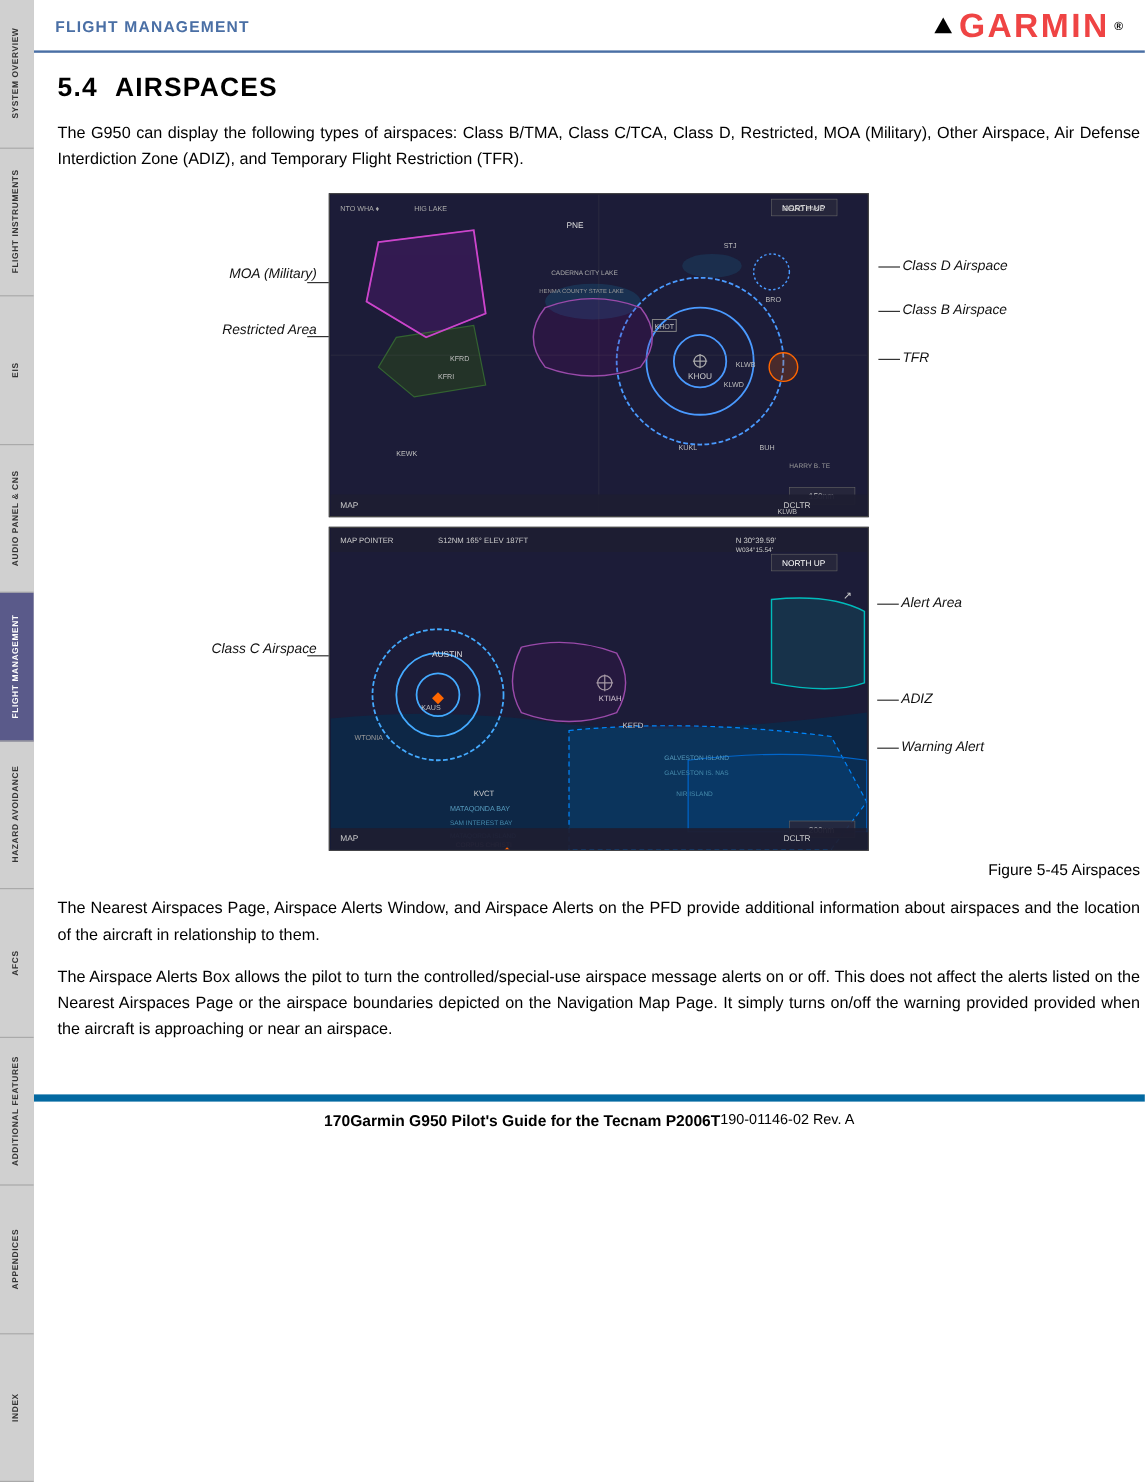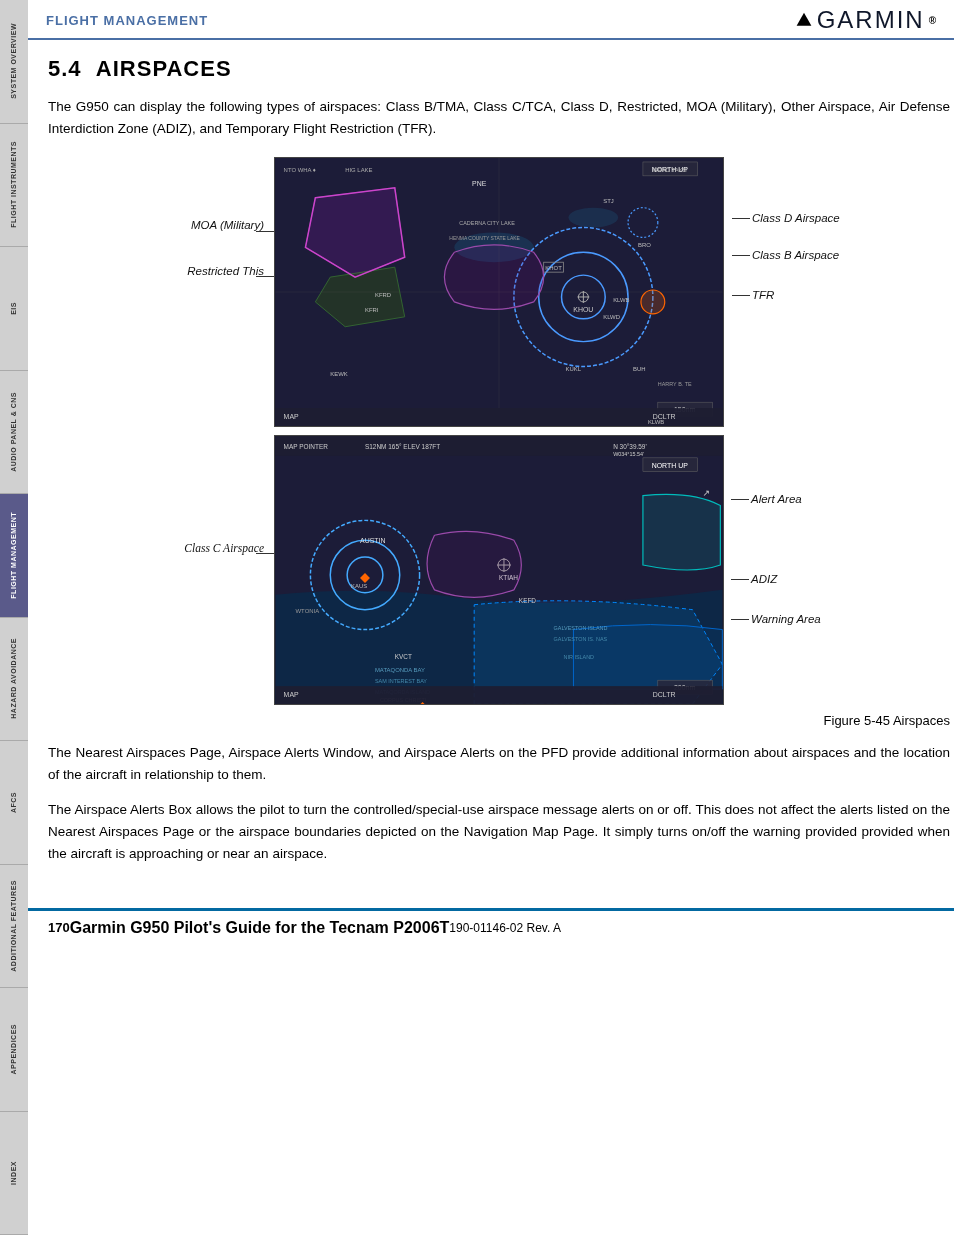--- a/index.html
+++ b/index.html
@@ -73,23 +73,23 @@
       color: #4a6fa5;
       letter-spacing: 1px;
       text-transform: uppercase;
     }
     .garmin-logo {
       display: flex;
       align-items: center;
       gap: 4px;
     }
     .garmin-logo-text {
-      font-size: 24px;
-      font-weight: normal;
-      color: #0f172a;
+      font-size: 28px;
+      font-weight: bold;
+      color: #ef4444;
       letter-spacing: 2px;
     }
     .garmin-logo-symbol {
       width: 18px;
       height: 18px;
     }
 
     
     .content {
       padding: 16px 4px 20px 20px;
@@ -141,21 +141,21 @@
       margin-bottom: 12px;
       text-align: justify;
     }
 
     .footer-page {
       font-size: 13px;
       font-weight: bold;
     }
 
     .footer-title {
-      font-size: 16px;
+      font-size: 13px;
       font-weight: bold;
     }
 
     .footer-part {
       font-size: 12px;
     }
 
     .ann-item {
       position: absolute;
       font-size: 11.5px;
@@ -236,21 +236,21 @@
 
       <p class="intro-text">The G950 can display the following types of airspaces: Class B/TMA, Class C/TCA, Class D, Restricted, MOA (Military), Other Airspace, Air Defense Interdiction Zone (ADIZ), and Temporary Flight Restriction (TFR).</p>
 
       <div style="position:relative; width:740px; margin: 0 auto 6px auto;">
 
         <div style="position:relative; width:740px; margin-bottom:8px;">
 
           <div style="position:absolute;left:0;top:0;width:145px;height:100%;pointer-events:none;">
             <span class="ann-item" style="top:62px;right:10px;text-align:right;">MOA (Military)</span>
             <div class="ann-line" style="top:74px;right:0;width:18px;"></div>
-            <span class="ann-item" style="top:108px;right:10px;text-align:right;">Restricted This</span>
+            <span class="ann-item" style="top:108px;right:10px;text-align:right;">Restricted Area</span>
             <div class="ann-line" style="top:119px;right:0;width:18px;"></div>
           </div>
 
           <div style="margin-left:145px;margin-right:145px;">
             <div class="map-display map-display-top">
               <svg width="100%" height="100%" viewBox="0 0 450 270" style="background:#1a1a35;">
 
                 <rect width="450" height="270" fill="#1c1c38"></rect>
 
                 <ellipse cx="220" cy="90" rx="40" ry="15" fill="#1a3a5c" opacity="0.7"></ellipse>
@@ -343,21 +343,21 @@
             </div>
             <div style="position:absolute;top:132px;left:8px;">
               <div class="ann-line" style="top:6px;left:0;width:18px;"></div>
               <span class="ann-item" style="top:0;left:20px;">TFR</span>
             </div>
           </div>
         </div>
 
         <div style="position:relative; width:740px;">
 
-          <div style="position:absolute;left:0;top:11px;width:145px;height:100%;pointer-events:none;font-family:Liberation Serif, serif;">
+          <div style="position:absolute;left:0;top:0;width:145px;height:100%;pointer-events:none;">
             <span class="ann-item" style="top:96px;right:10px;text-align:right;">Class C Airspace</span>
             <div class="ann-line" style="top:107px;right:0;width:18px;"></div>
           </div>
 
           <div style="margin-left:145px;margin-right:145px;">
             <div class="map-display map-display-bottom">
               <svg width="100%" height="100%" viewBox="0 0 450 270" style="background:#1a1a35;">
                 <rect width="450" height="270" fill="#1c1c38"></rect>
 
                 <path d="M0,160 Q100,150 200,165 Q300,175 450,155 L450,270 L0,270 Z" fill="#0a2a4a" opacity="0.8"></path>
@@ -430,33 +430,33 @@
             <div style="position:absolute;top:58px;left:8px;">
               <div class="ann-line" style="top:6px;left:0;width:18px;"></div>
               <span class="ann-item" style="top:0;left:20px;">Alert Area</span>
             </div>
             <div style="position:absolute;top:138px;left:8px;">
               <div class="ann-line" style="top:6px;left:0;width:18px;"></div>
               <span class="ann-item" style="top:0;left:20px;">ADIZ</span>
             </div>
             <div style="position:absolute;top:178px;left:8px;">
               <div class="ann-line" style="top:6px;left:0;width:18px;"></div>
-              <span class="ann-item" style="top:0;left:20px;">Warning Area</span>
+              <span class="ann-item" style="top:0;left:20px;">Warning Alert</span>
             </div>
           </div>
         </div>
 
       </div>
 
       <p class="figure-caption">Figure 5-45  Airspaces</p>
 
       <p class="body-text">The Nearest Airspaces Page, Airspace Alerts Window, and Airspace Alerts on the PFD provide additional information about airspaces and the location of the aircraft in relationship to them.</p>
       <p class="body-text">The Airspace Alerts Box allows the pilot to turn the controlled/special-use airspace message alerts on or off. This does not affect the alerts listed on the Nearest Airspaces Page or the airspace boundaries depicted on the Navigation Map Page.  It simply turns on/off the warning provided provided when the aircraft is approaching or near an airspace.</p>
 
     </div>
 
-    <div style="display:flex;align-items:center;justify-content:flex-start;padding:8px 20px;border-top:3px solid #0369a1;margin-top:10px;">
+    <div style="display:flex;align-items:center;justify-content:center;padding:8px 20px;border-top:6px solid #0369a1;margin-top:10px;">
       <span class="footer-page">170</span>
       <span class="footer-title">Garmin G950 Pilot's Guide for the Tecnam P2006T</span>
       <span class="footer-part">190-01146-02  Rev. A</span>
     </div>
   </div>
 </div>
 
 </body></html>

